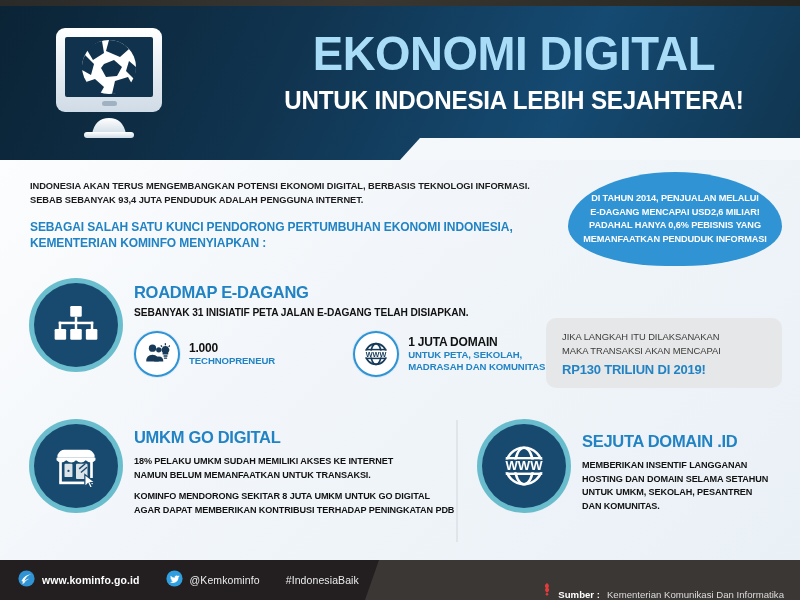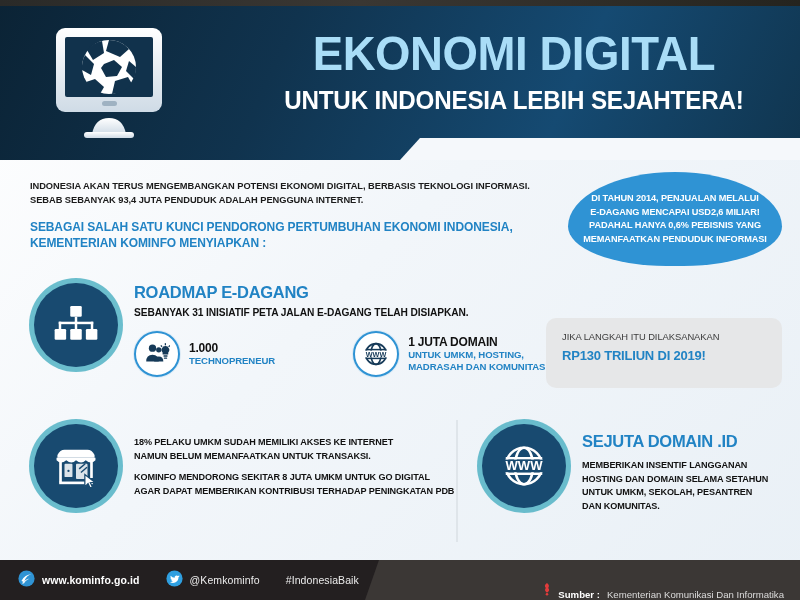--- a/index.html
+++ b/index.html
@@ -234,31 +234,32 @@
                 <ellipse cx="15" cy="15" rx="6" ry="12"></ellipse>
                 <line x1="3" y1="10" x2="27" y2="10"></line>
                 <line x1="3" y1="20" x2="27" y2="20"></line>
               </g>
               <rect x="1" y="11.2" width="28" height="7.6" fill="#ffffff"></rect>
               <text x="15" y="18" font-family="Liberation Sans, sans-serif" font-size="8.4" font-weight="bold" fill="#163a58" text-anchor="middle">WWW</text>
             </svg>
           </div>
           <div class="stat-text">
             <div class="stat-num">1 JUTA DOMAIN</div>
-            <div class="stat-lbl">UNTUK UMKM, HOSTING,</div>
+            <div class="stat-lbl">UNTUK PETA, SEKOLAH,</div>
             <div class="stat-lbl">MADRASAH DAN KOMUNITAS</div>
           </div>
         </div>
 
       </div>
     </div>
   </div>
 
   <div class="graybox">
     <div class="gray-l">JIKA LANGKAH ITU DILAKSANAKAN</div>
+    <div class="gray-l">MAKA TRANSAKSI AKAN MENCAPAI</div>
     <div class="gray-hl">RP130 TRILIUN DI 2019!</div>
   </div>
 
   <div class="divider"></div>
 
   <div class="umkm">
     <div class="circle-big">
       <svg viewBox="0 0 52 46" width="46" height="41">
         <g fill="#ffffff">
           <path d="M5 10 q3 -6 8 -6 l26 0 q5 0 8 6 l0 3 l-42 0 z"></path>
@@ -271,20 +272,21 @@
           <g fill="#184a70">
             <rect x="28.5" y="22" width="9" height="1.6" transform="rotate(-40 33 22.8)"></rect>
             <rect x="30.5" y="26" width="9" height="1.6" transform="rotate(-40 35 26.8)"></rect>
           </g>
           <circle cx="17.5" cy="28" r="1.3" fill="#184a70"></circle>
           <path d="M36 32 l0 14 l3.6 -3.6 l2.4 5 l2.6 -1.3 l-2.4 -4.8 l5 -0.4 z" fill="#ffffff" stroke="#184a70" stroke-width="1.4"></path>
         </g>
       </svg>
     </div>
     <div class="umkm-body">
+      <div class="sec-title">UMKM GO DIGITAL</div>
       <div class="body-p">
         <div>18% PELAKU UMKM SUDAH MEMILIKI AKSES KE INTERNET</div>
         <div>NAMUN BELUM MEMANFAATKAN UNTUK TRANSAKSI.</div>
       </div>
       <div class="body-p">
         <div>KOMINFO MENDORONG SEKITAR 8 JUTA UMKM UNTUK GO DIGITAL</div>
         <div>AGAR DAPAT MEMBERIKAN KONTRIBUSI TERHADAP PENINGKATAN PDB</div>
       </div>
     </div>
   </div>

